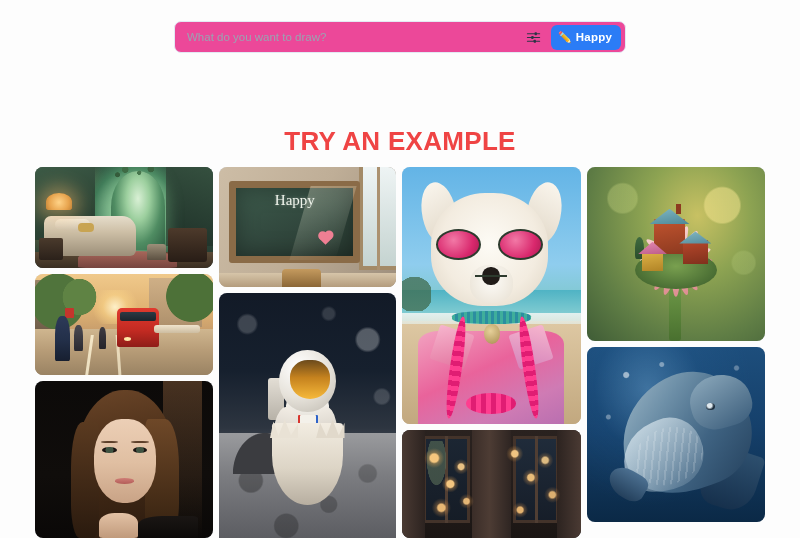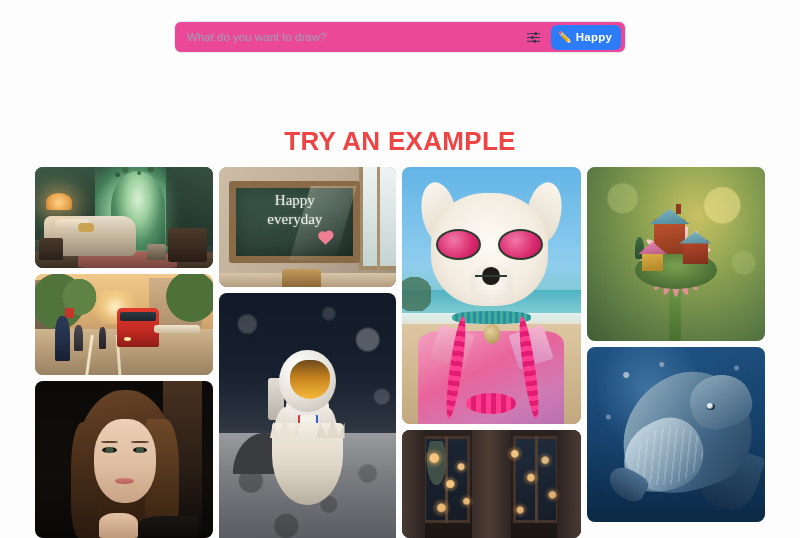--- a/index.html
+++ b/index.html
@@ -528,21 +528,20 @@
 
     <div class="tile" style="height:120px">
       <div class="art art-chalk">
         <div class="ck-floor"></div>
         <div class="ck-winframe"></div>
           <div class="ck-winbar"></div>
         <div class="ck-board"></div>
         <div class="ck-sun"></div>
         <div class="ck-text">
           <div>Happy</div>
-          <div>everyday</div>
         </div>
         <div class="ck-heart"></div>
         <div class="ck-desk"></div>
       </div>
     </div>
 
     <div class="tile" style="height:259px">
       <div class="art art-moon">
         <div class="mn-stars"></div>
         <div class="mn-ground"></div>

